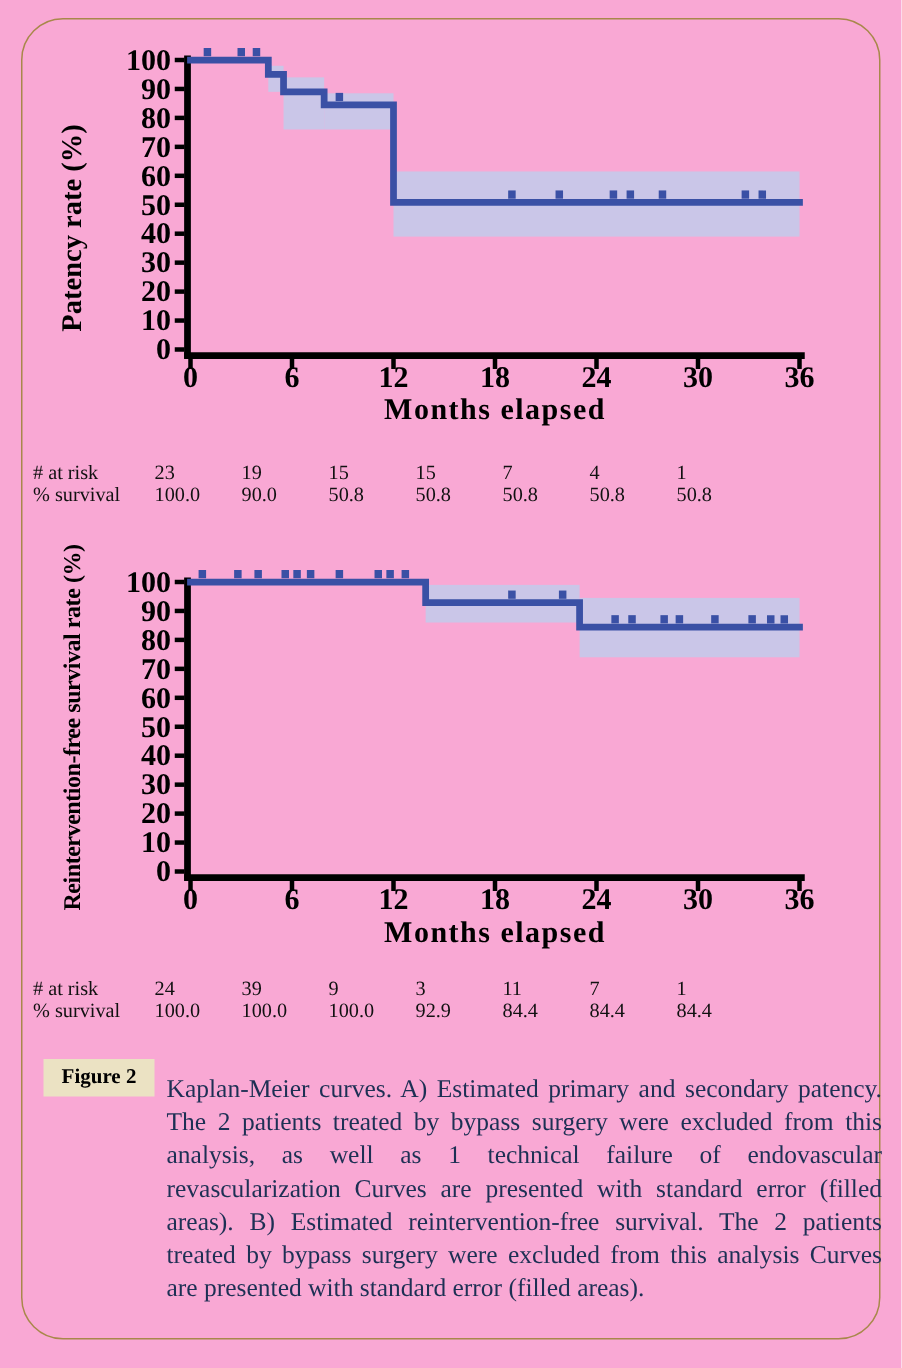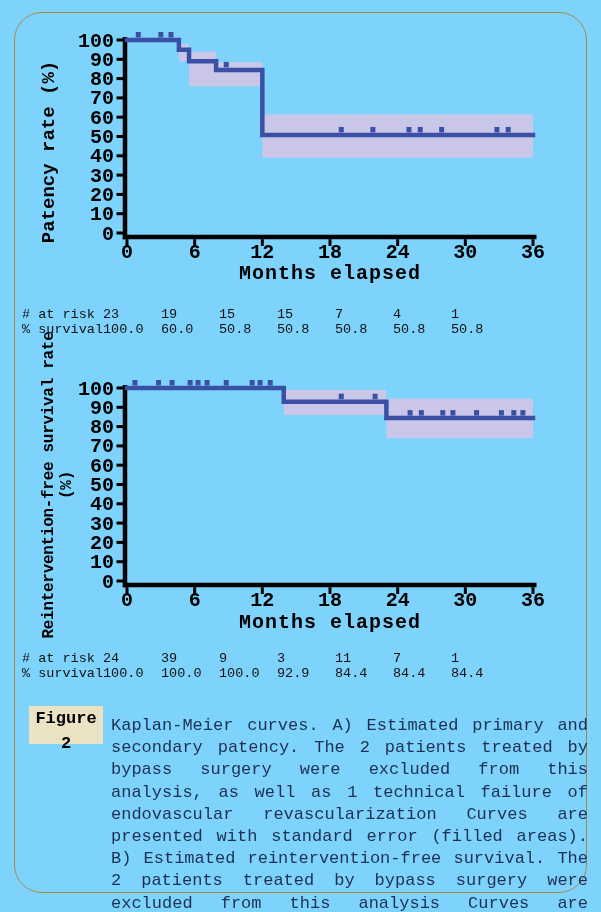--- a/index.html
+++ b/index.html
@@ -5,22 +5,22 @@
   :root{
     --curve:#3a50a5;
     --band:#cac6e8;
     --border:#a8884a;
     --labelbg:#ebe2c3;
     --captext:#1d3054;
     --axis:#000000;
   }
   html,body{margin:0;padding:0;background:#ffffff;}
   .canvas{
-    position:relative;width:601px;height:912px;background:#7dd3fc;
-    font-family:Liberation Mono, monospace;overflow:hidden;
+    position:relative;width:601px;height:912px;background:#f9a8d4;
+    font-family:Liberation Serif, serif;overflow:hidden;
   }
   .frame{
     position:absolute;left:14px;top:12px;width:571px;height:879px;
     border:1.5px solid var(--border);border-radius:28px;
   }
   svg.plots{position:absolute;left:0;top:0;pointer-events:none;}
   .axis-label{position:absolute;color:#000;font-weight:bold;text-align:center;}
   .ylab-a{left:-75px;top:140px;width:250px;height:24px;font-size:19px;
     transform:rotate(-90deg);}
   .xlab-a{left:180px;top:262px;width:300px;font-size:20px;letter-spacing:1px;}
@@ -28,22 +28,22 @@
     letter-spacing:-0.3px;transform:rotate(-90deg);}
   .xlab-b{left:180px;top:611px;width:300px;font-size:20px;letter-spacing:1px;}
   .risk{
     position:absolute;left:22px;display:grid;
     grid-template-columns:81px repeat(7,58px);
     font-size:13.5px;line-height:14.5px;color:#111;
   }
   .risk-a{top:308px;}
   .risk-b{top:652px;}
   .fig-label{
-    position:absolute;left:29px;top:706px;width:74px;height:38px;
-    background:var(--labelbg);color:#000;font-weight:bold;font-size:17px;
+    position:absolute;left:29px;top:706px;width:74px;height:25px;
+    background:var(--labelbg);color:#000;font-weight:bold;font-size:14px;
     text-align:center;line-height:25px;
   }
   .caption{
     position:absolute;left:97px;top:701px;width:477px;
     color:var(--captext);font-size:17px;line-height:22.2px;
     text-align:justify;margin:14px;
   }
 </style>
 </head>
 <body>
@@ -180,21 +180,21 @@
     <span># at risk</span>
     <span>23</span>
     <span>19</span>
     <span>15</span>
     <span>15</span>
     <span>7</span>
     <span>4</span>
     <span>1</span>
     <span>% survival</span>
     <span>100.0</span>
-    <span>60.0</span>
+    <span>90.0</span>
     <span>50.8</span>
     <span>50.8</span>
     <span>50.8</span>
     <span>50.8</span>
     <span>50.8</span>
   </div>
 
   <div class="risk risk-b">
     <span># at risk</span>
     <span>24</span>

